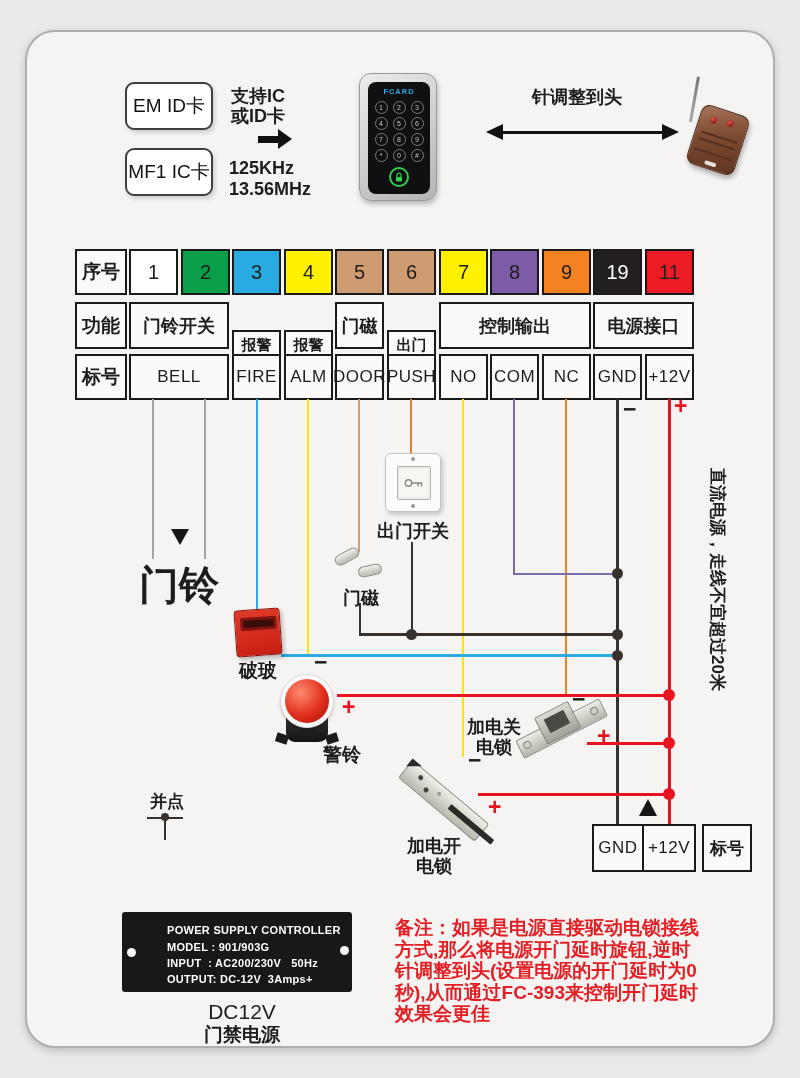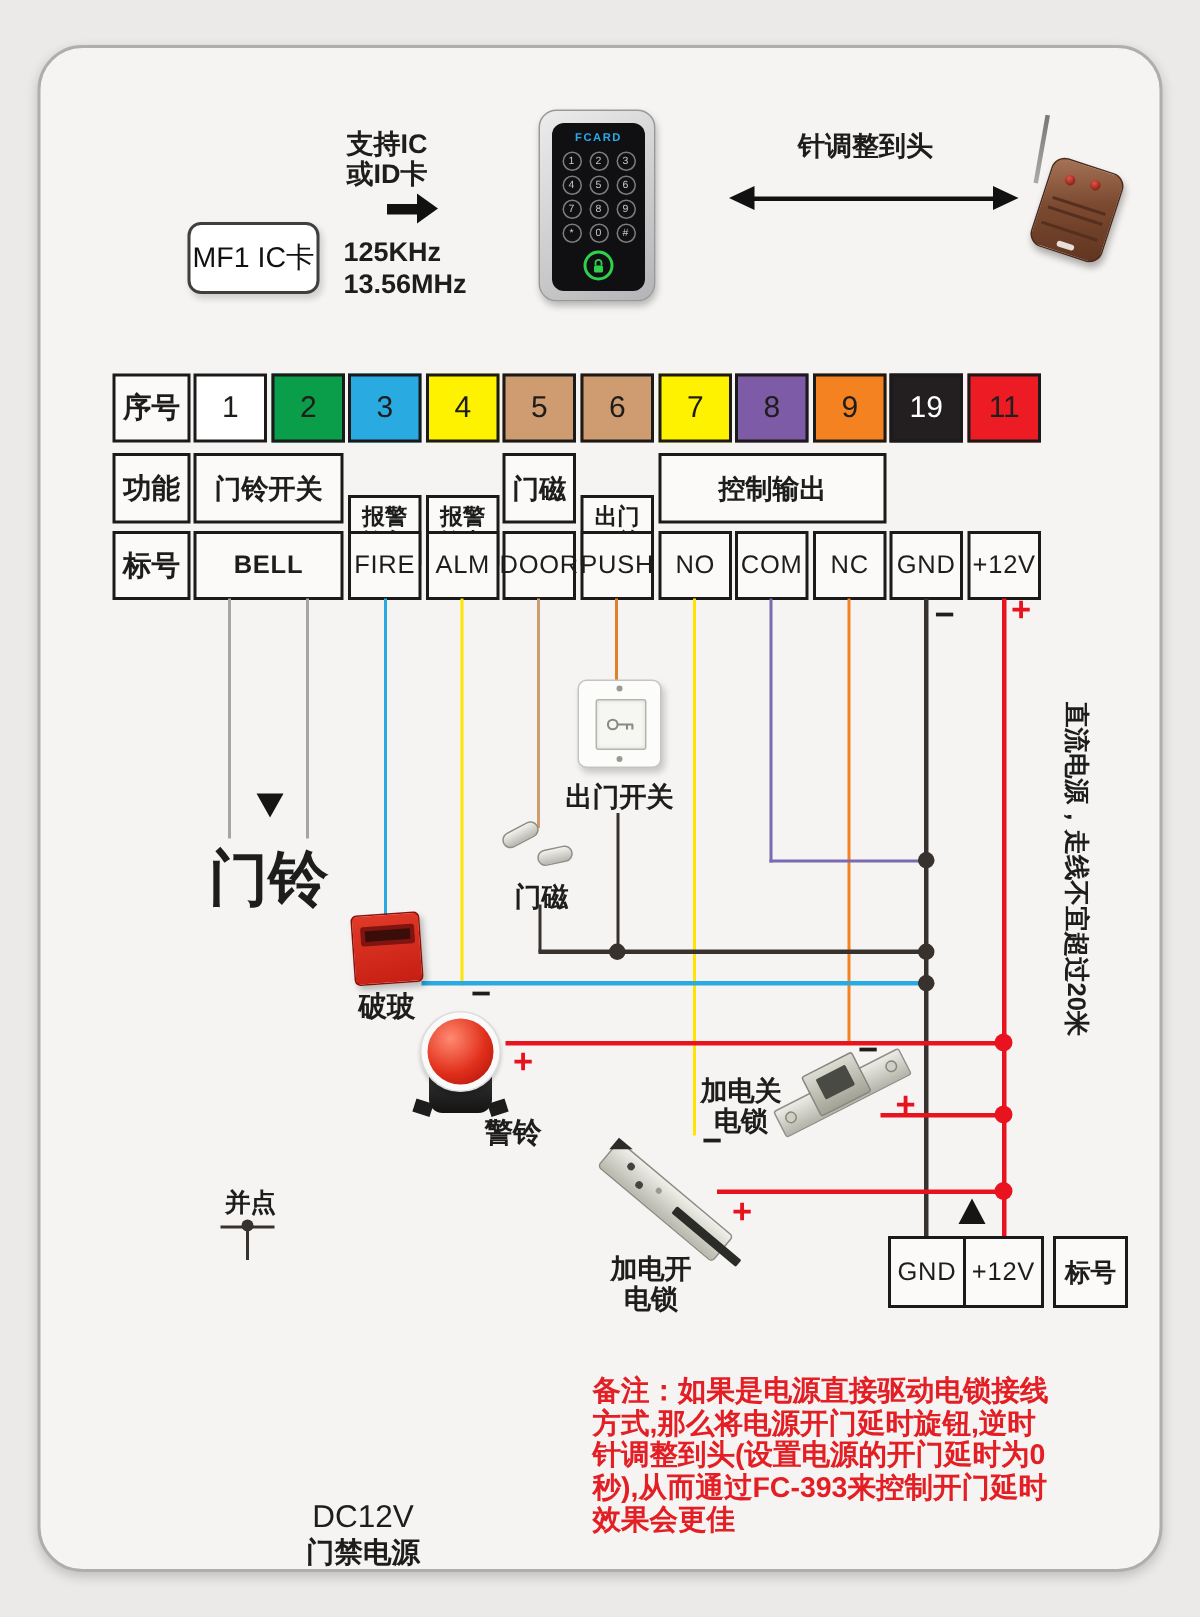--- a/index.html
+++ b/index.html
@@ -44,20 +44,23 @@
   .screw{position:absolute;width:9px;height:9px;border-radius:50%;background:#f5f5f3;}
   #rednote{position:absolute;left:393px;top:915px;width:358px;color:#e31e24;font-size:19px;font-weight:bold;line-height:21.5px;white-space:pre-line;}
   #vnote{position:absolute;left:702px;top:436px;width:292px;font-size:17px;font-weight:bold;color:#1d1d1b;transform:rotate(90deg);transform-origin:0 0;white-space:nowrap;}
 </style>
 </head>
 <body>
 
 <div id="canvas">
  <div id="panel">
 
+  <div class="cardbox" style="left:98px;top:50px;">
+    <span>EM ID卡</span>
+  </div>
   <div class="cardbox" style="left:98px;top:116px;">
     <span>MF1 IC卡</span>
   </div>
   <div class="abs cjk pre" style="left:204px;top:54px;font-size:18px;line-height:20px;">支持IC
 或ID卡</div>
 
   <div class="abs" style="left:231px;top:104px;width:20px;height:7px;background:#111;"></div>
   <div class="abs" style="left:251px;top:97px;width:0;height:0;border-left:14px solid #111;border-top:10px solid transparent;border-bottom:10px solid transparent;"></div>
   <div class="abs pre" style="left:202px;top:126px;font-size:18px;line-height:21px;color:#1d1d1b;font-weight:bold;">125KHz
 13.56MHz</div>
@@ -123,23 +126,24 @@
   <div class="cell hdr" style="left:48px;top:270px;width:52px;height:47px;">功能</div>
   <div class="cell fn1" style="left:102px;top:270px;width:100px;height:47px;">门铃开关</div>
   <div class="cell fn2 pre" style="left:205px;top:270px;width:49px;height:47px;">报警
 输入</div>
   <div class="cell fn2 pre" style="left:257px;top:270px;width:49px;height:47px;">报警
 输出</div>
   <div class="cell fn1" style="left:308px;top:270px;width:49px;height:47px;">门磁</div>
   <div class="cell fn2 pre" style="left:360px;top:270px;width:49px;height:47px;">出门
 开关</div>
   <div class="cell fn1" style="left:412px;top:270px;width:152px;height:47px;">控制输出</div>
+  <div class="cell fn1" style="left:566px;top:270px;width:101px;height:47px;">电源接口</div>
 
   <div class="cell hdr" style="left:48px;top:322px;width:52px;height:46px;">标号</div>
-  <div class="cell lab" style="left:102px;top:322px;width:100px;height:46px;font-weight:bold;">BELL</div>
+  <div class="cell lab" style="left:102px;top:322px;width:100px;height:46px;">BELL</div>
   <div class="cell lab" style="left:205px;top:322px;width:49px;height:46px;">FIRE</div>
   <div class="cell lab" style="left:257px;top:322px;width:49px;height:46px;">ALM</div>
   <div class="cell lab" style="left:308px;top:322px;width:49px;height:46px;">DOOR</div>
   <div class="cell lab" style="left:360px;top:322px;width:49px;height:46px;">PUSH</div>
   <div class="cell lab" style="left:412px;top:322px;width:49px;height:46px;">NO</div>
   <div class="cell lab" style="left:463px;top:322px;width:49px;height:46px;">COM</div>
   <div class="cell lab" style="left:515px;top:322px;width:49px;height:46px;">NC</div>
   <div class="cell lab" style="left:566px;top:322px;width:49px;height:46px;">GND</div>
   <div class="cell lab" style="left:618px;top:322px;width:49px;height:46px;">+12V</div>
 
@@ -244,20 +248,28 @@
     <div class="abs" style="left:137px;top:786px;width:2px;height:22px;background:#38322e;"></div>
   </div>
 
   <div class="cell lab" style="left:565px;top:792px;width:52px;height:48px;">GND</div>
   <div class="cell lab" style="left:615px;top:792px;width:54px;height:48px;">+12V</div>
   <div class="cell hdr" style="left:675px;top:792px;width:50px;height:48px;font-size:17px;">标号</div>
   <div class="tri-up" style="left:612px;top:767px;"></div>
 
   <div id="vnote">直流电源，走线不宜超过20米</div>
 
+  <div id="powerbox" style="left:95px;top:880px;">
+    <div class="screw" style="left:5px;top:36px;"></div>
+    <div class="screw" style="left:218px;top:34px;"></div>
+    <div class="pl" style="top:12px;">POWER SUPPLY CONTROLLER</div>
+    <div class="pl" style="top:29px;">MODEL : 901/903G</div>
+    <div class="pl" style="top:45px;">INPUT  : AC200/230V   50Hz</div>
+    <div class="pl" style="top:61px;">OUTPUT: DC-12V  3Amps+</div>
+  </div>
   <div class="comp-label" style="left:165px;top:968px;width:100px;font-size:21px;color:#1d1d1b;">DC12V</div>
   <div class="comp-label cjk" style="left:165px;top:990px;width:100px;font-size:19px;">门禁电源</div>
   <div id="rednote" style="left:368px;top:885px;">备注：如果是电源直接驱动电锁接线
 方式,那么将电源开门延时旋钮,逆时
 针调整到头(设置电源的开门延时为0
 秒),从而通过FC-393来控制开门延时
 效果会更佳</div>
 
  </div>
 </div>

